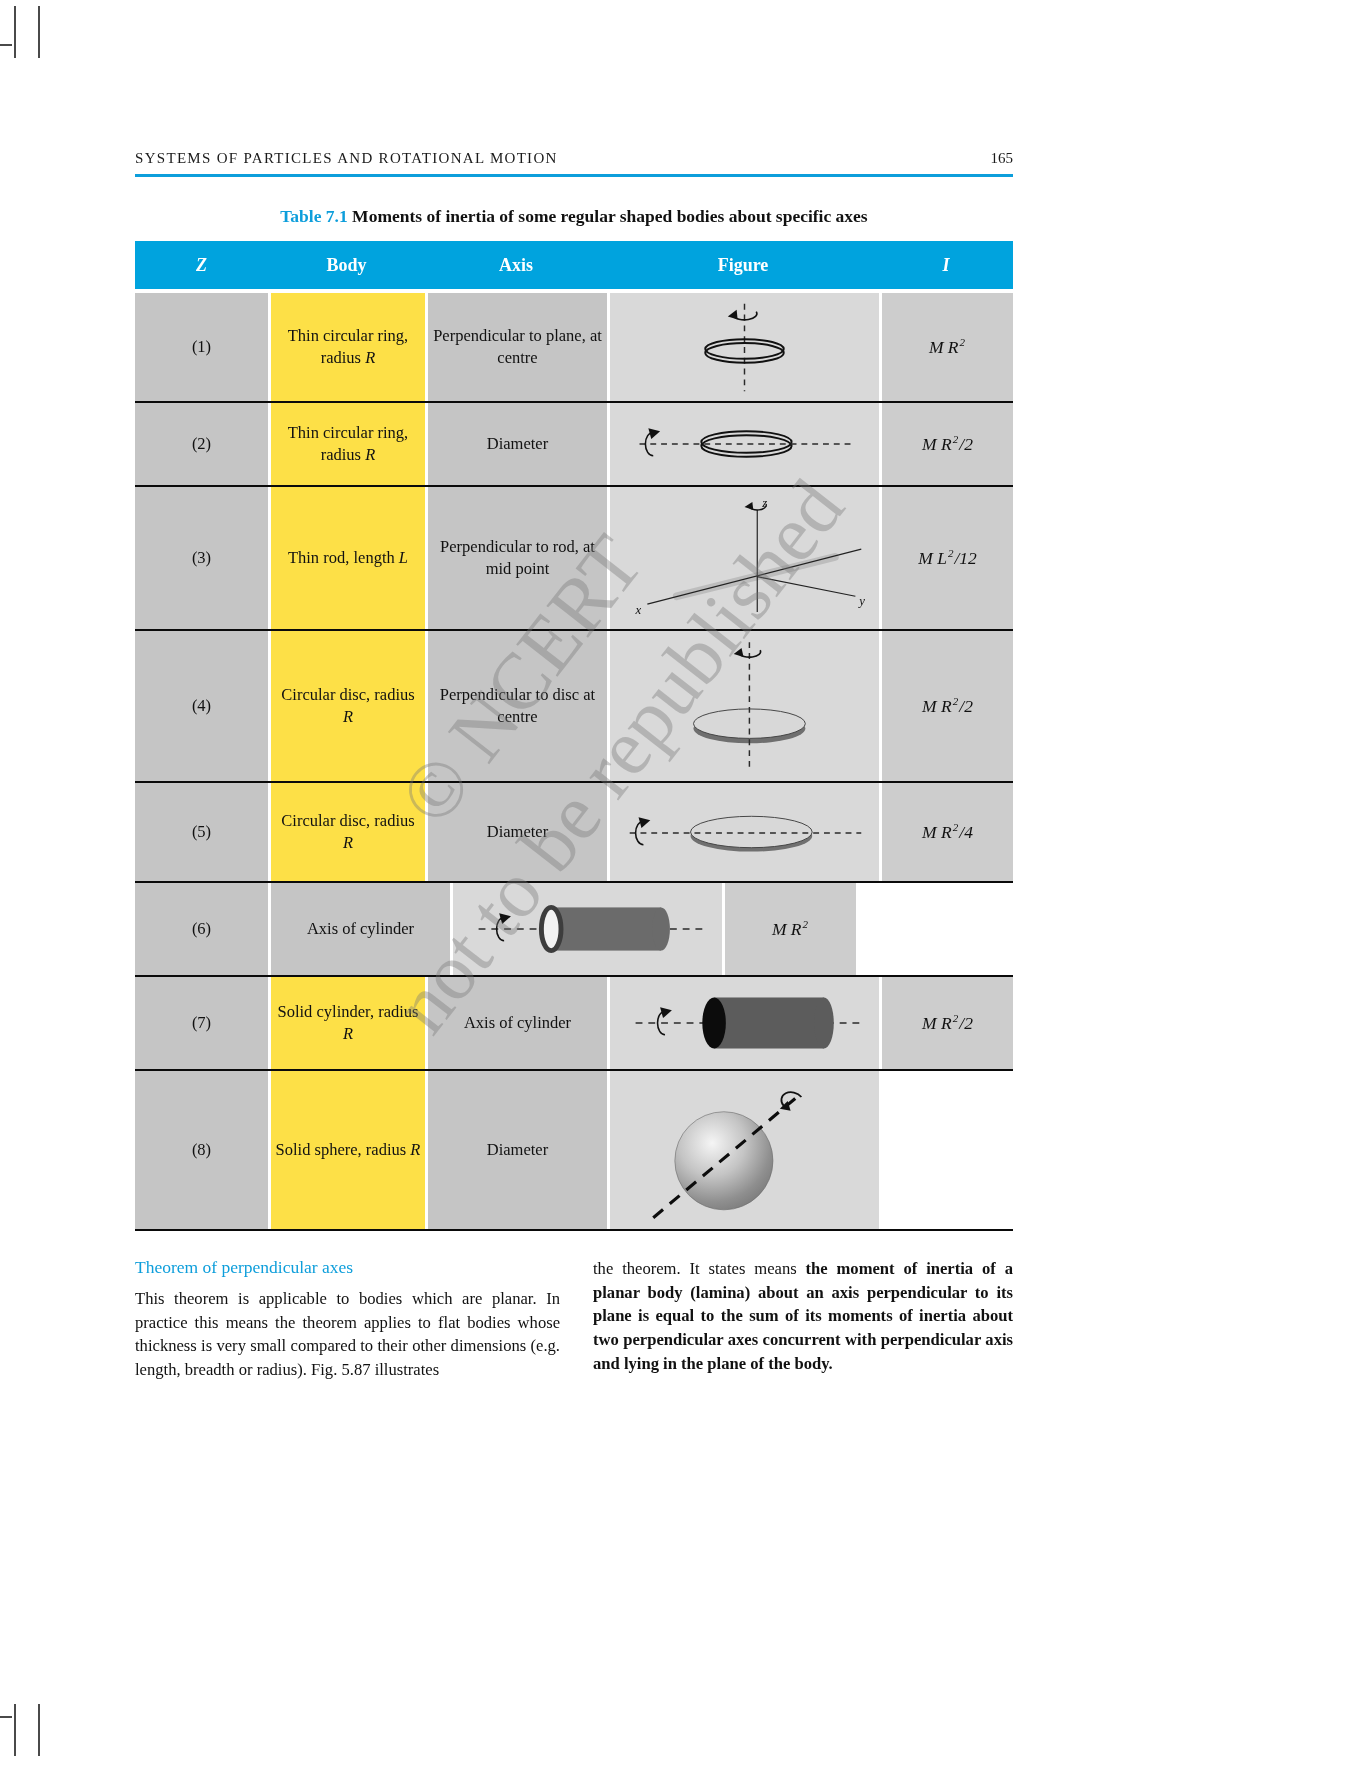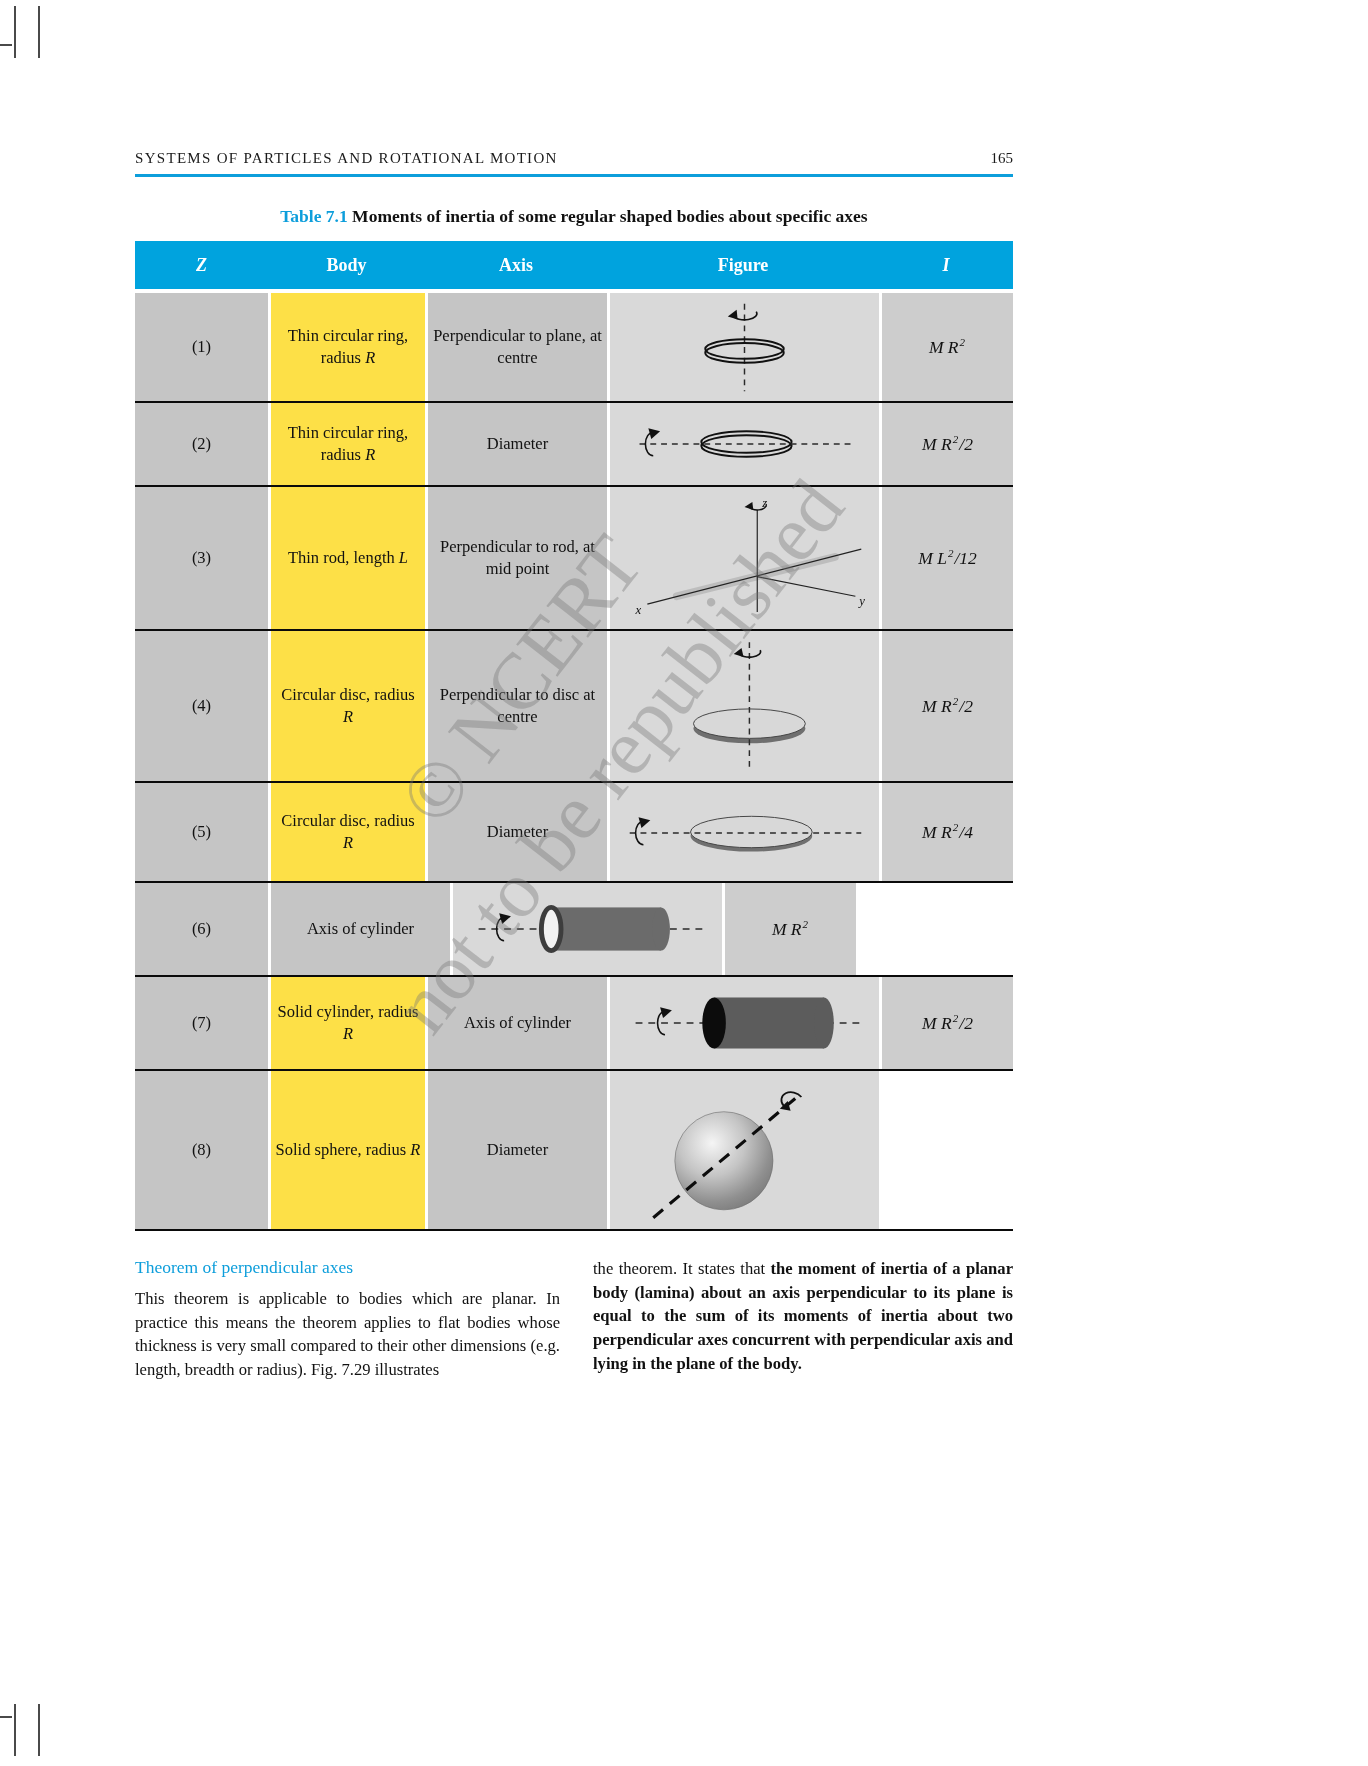--- a/index.html
+++ b/index.html
@@ -250,24 +250,24 @@
             <polygon points="169,31 177,23 180,33" fill="#111"></polygon>
           </svg>
         </div>
       </div>
 
     </div>
 
     <div class="cols">
       <div class="colL">
         <h3 class="subhead">Theorem of perpendicular axes</h3>
-        <p class="bodytxt">This theorem is applicable to bodies which are planar. In practice this means the theorem applies to flat bodies whose thickness is very small compared to their other dimensions (e.g. length, breadth or radius). Fig. 7.29 illustrates</p>
+        <p class="bodytxt">This theorem is applicable to bodies which are planar. In practice this means the theorem applies to flat bodies whose thickness is very small compared to their other dimensions (e.g. length, breadth or radius). Fig. 5.87 illustrates</p>
       </div>
       <div class="colRt">
-        <p class="bodytxt"><span>the theorem. It states that </span><b>the moment of inertia of a planar body (lamina) about an axis perpendicular to its plane is equal to the sum of its moments of inertia about two perpendicular axes concurrent with perpendicular axis and lying in the plane of the body.</b></p>
+        <p class="bodytxt"><span>the theorem. It states means </span><b>the moment of inertia of a planar body (lamina) about an axis perpendicular to its plane is equal to the sum of its moments of inertia about two perpendicular axes concurrent with perpendicular axis and lying in the plane of the body.</b></p>
       </div>
     </div>
 
   </div>
 
   <div class="wm">
     <div class="wm-inner">
       <div>© NCERT</div>
       <div>not to be republished</div>
     </div>

